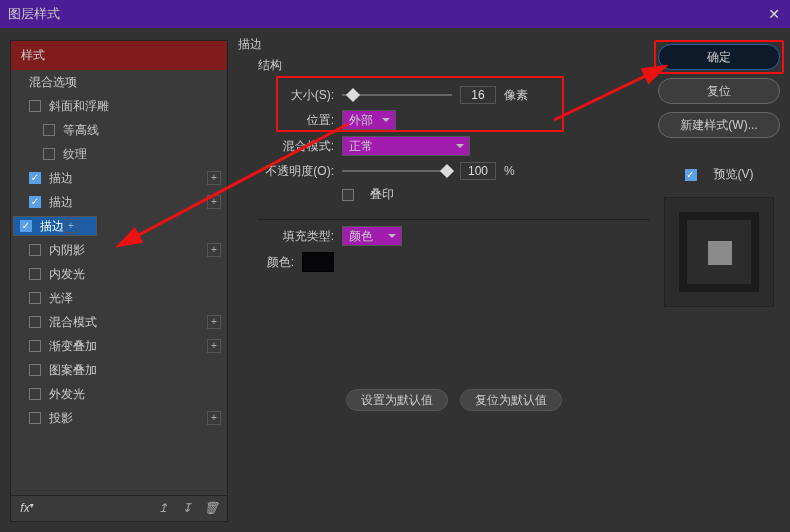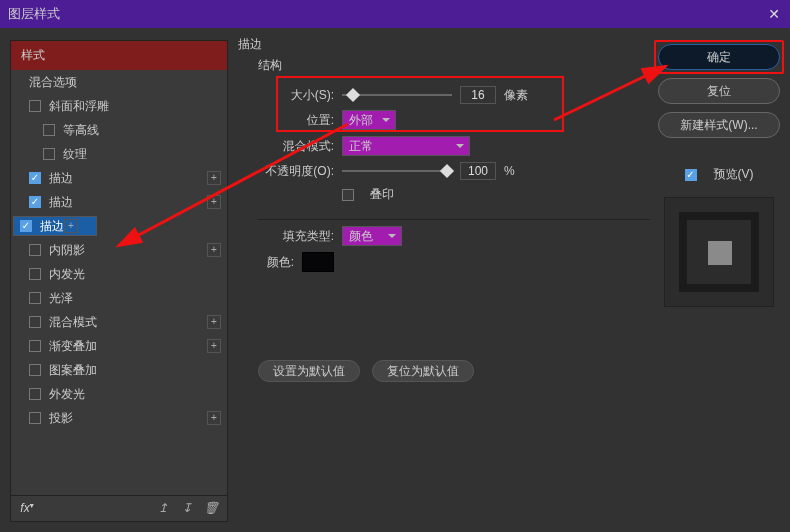--- a/index.html
+++ b/index.html
@@ -201,21 +201,21 @@
           <span>颜色</span>
               <span class="caret"></span>
         </div>
       </div>
 
       <div class="row" style="">
         <span style="width:36px;text-align:right">颜色:</span>
         <div class="colorbox"></div>
       </div>
 
-      <div class="row" style="gap:12px;margin-top:88px">
+      <div class="row" style="justify-content:center;gap:12px;margin-top:117px">
         <div class="btn">
               <span>设置为默认值</span>
             </div>
         <div class="btn">
               <span>复位为默认值</span>
             </div>
       </div>
     </div>
   </div>
 

